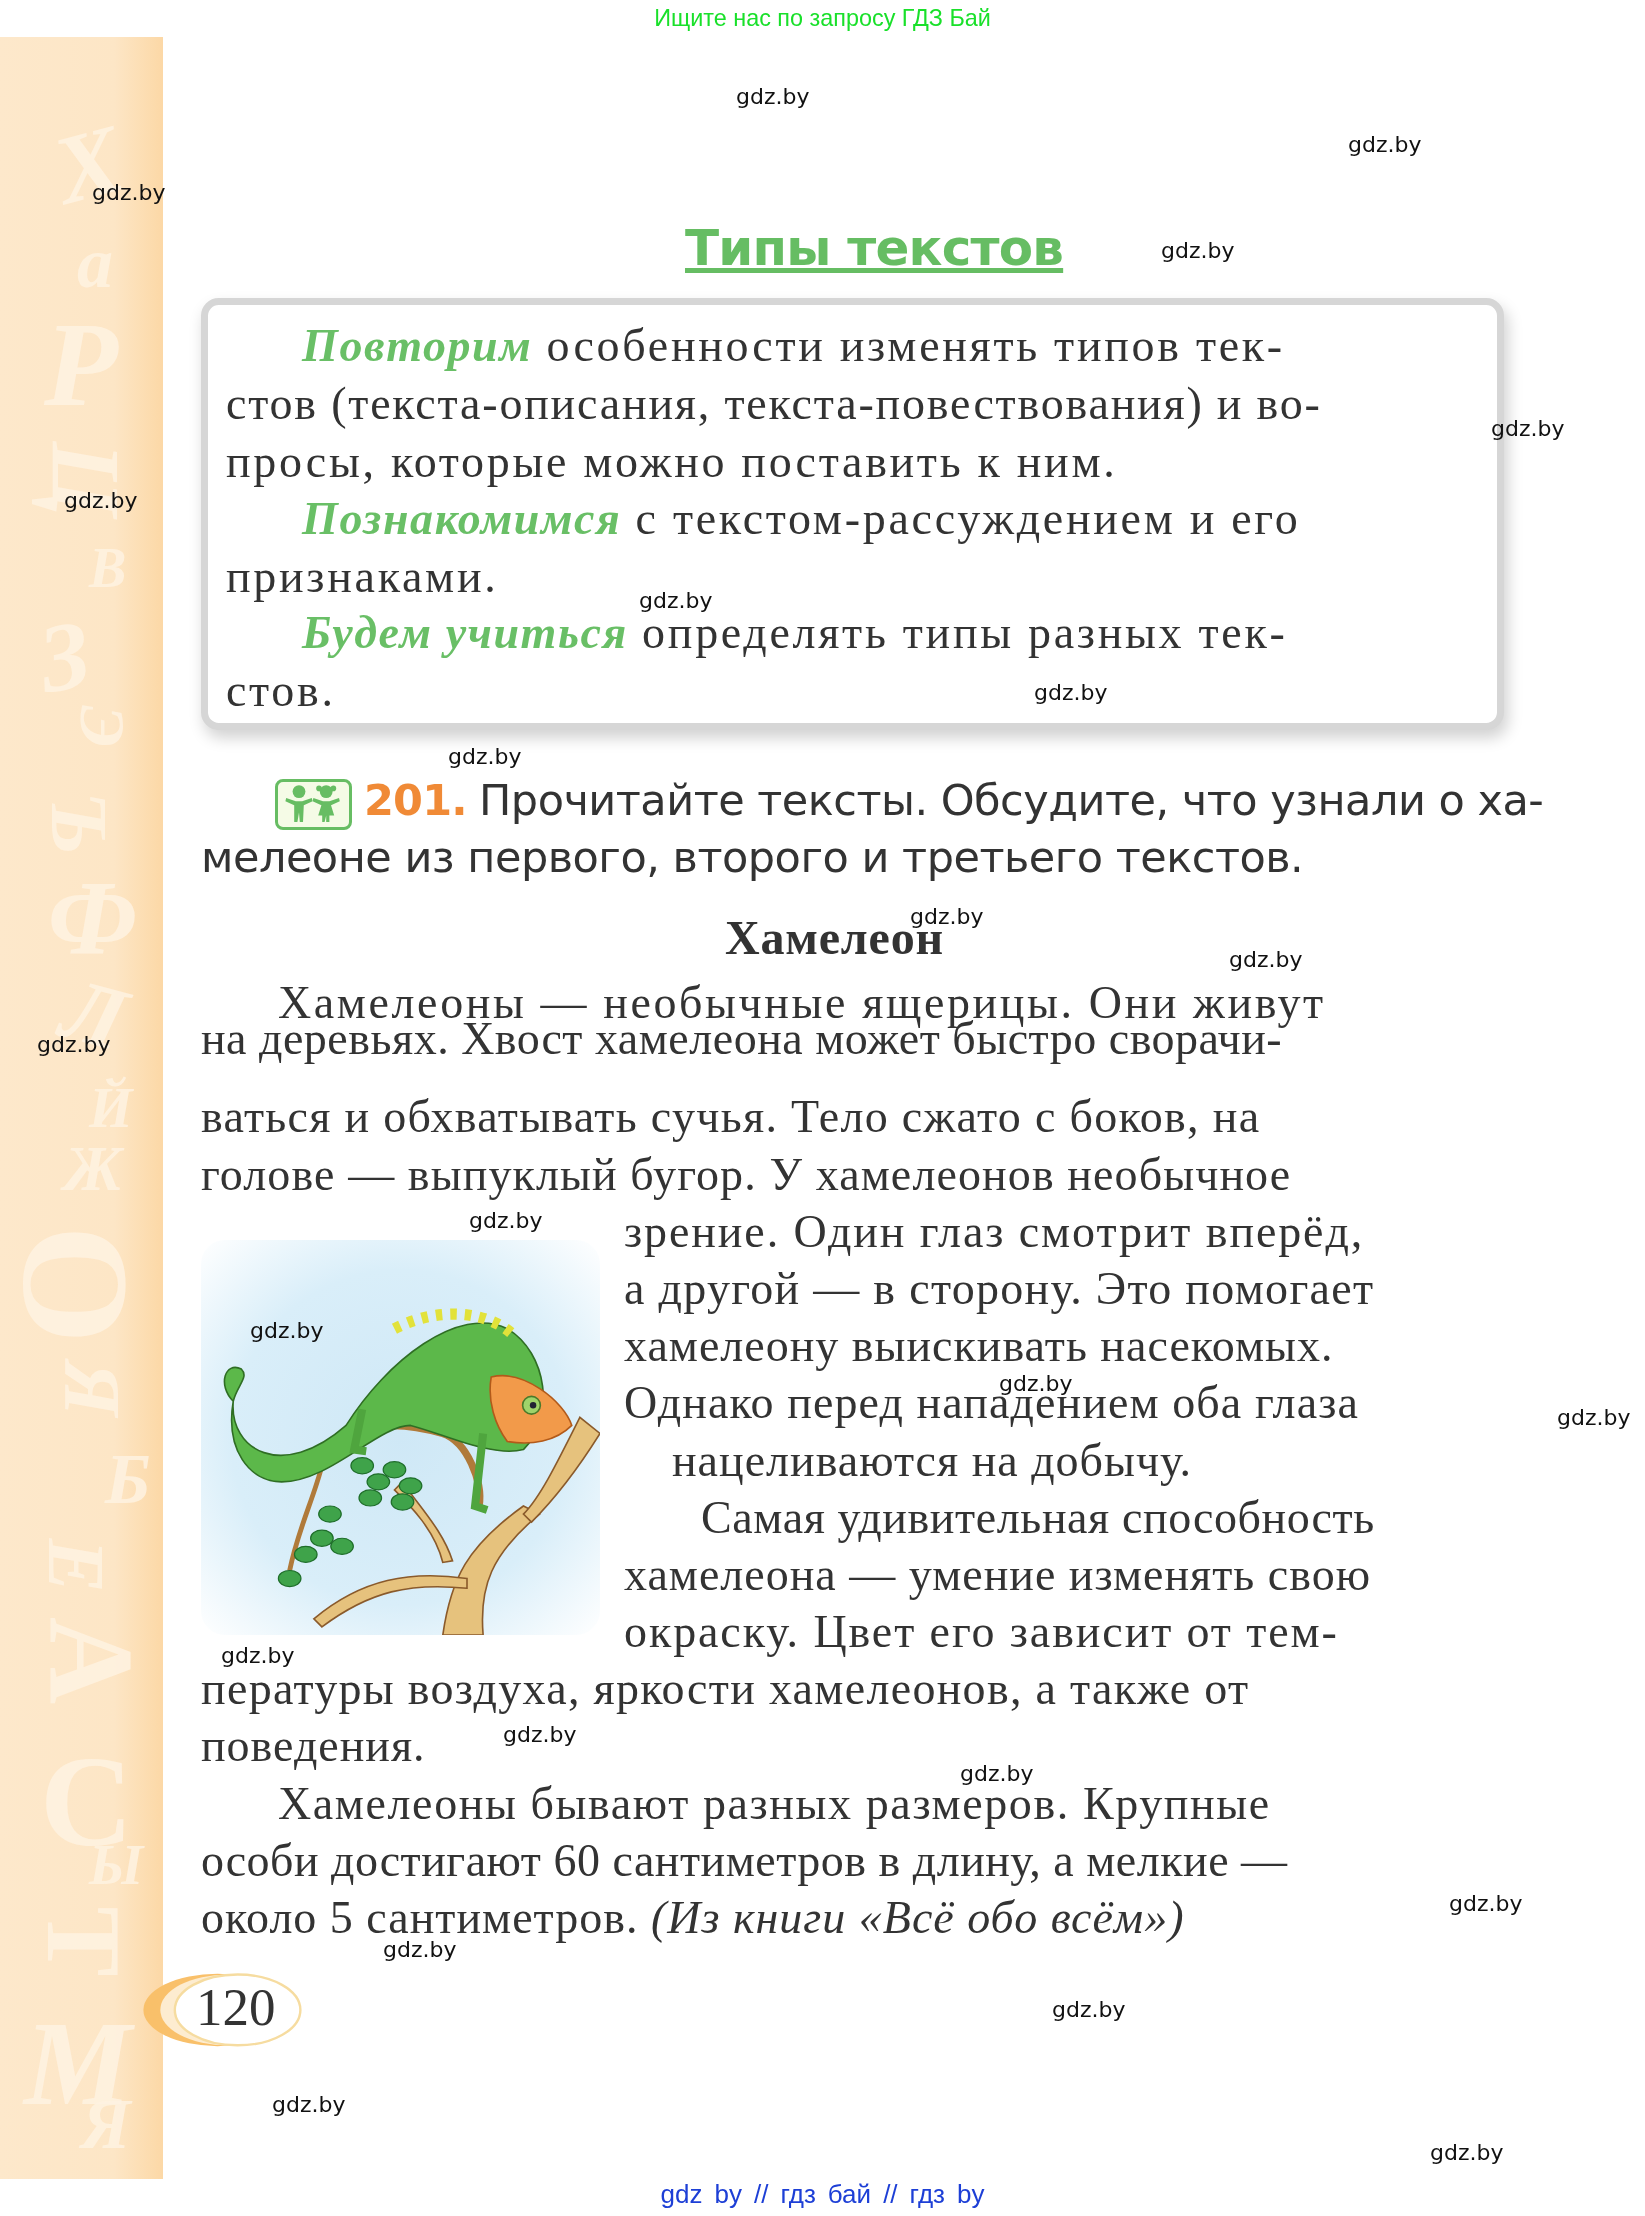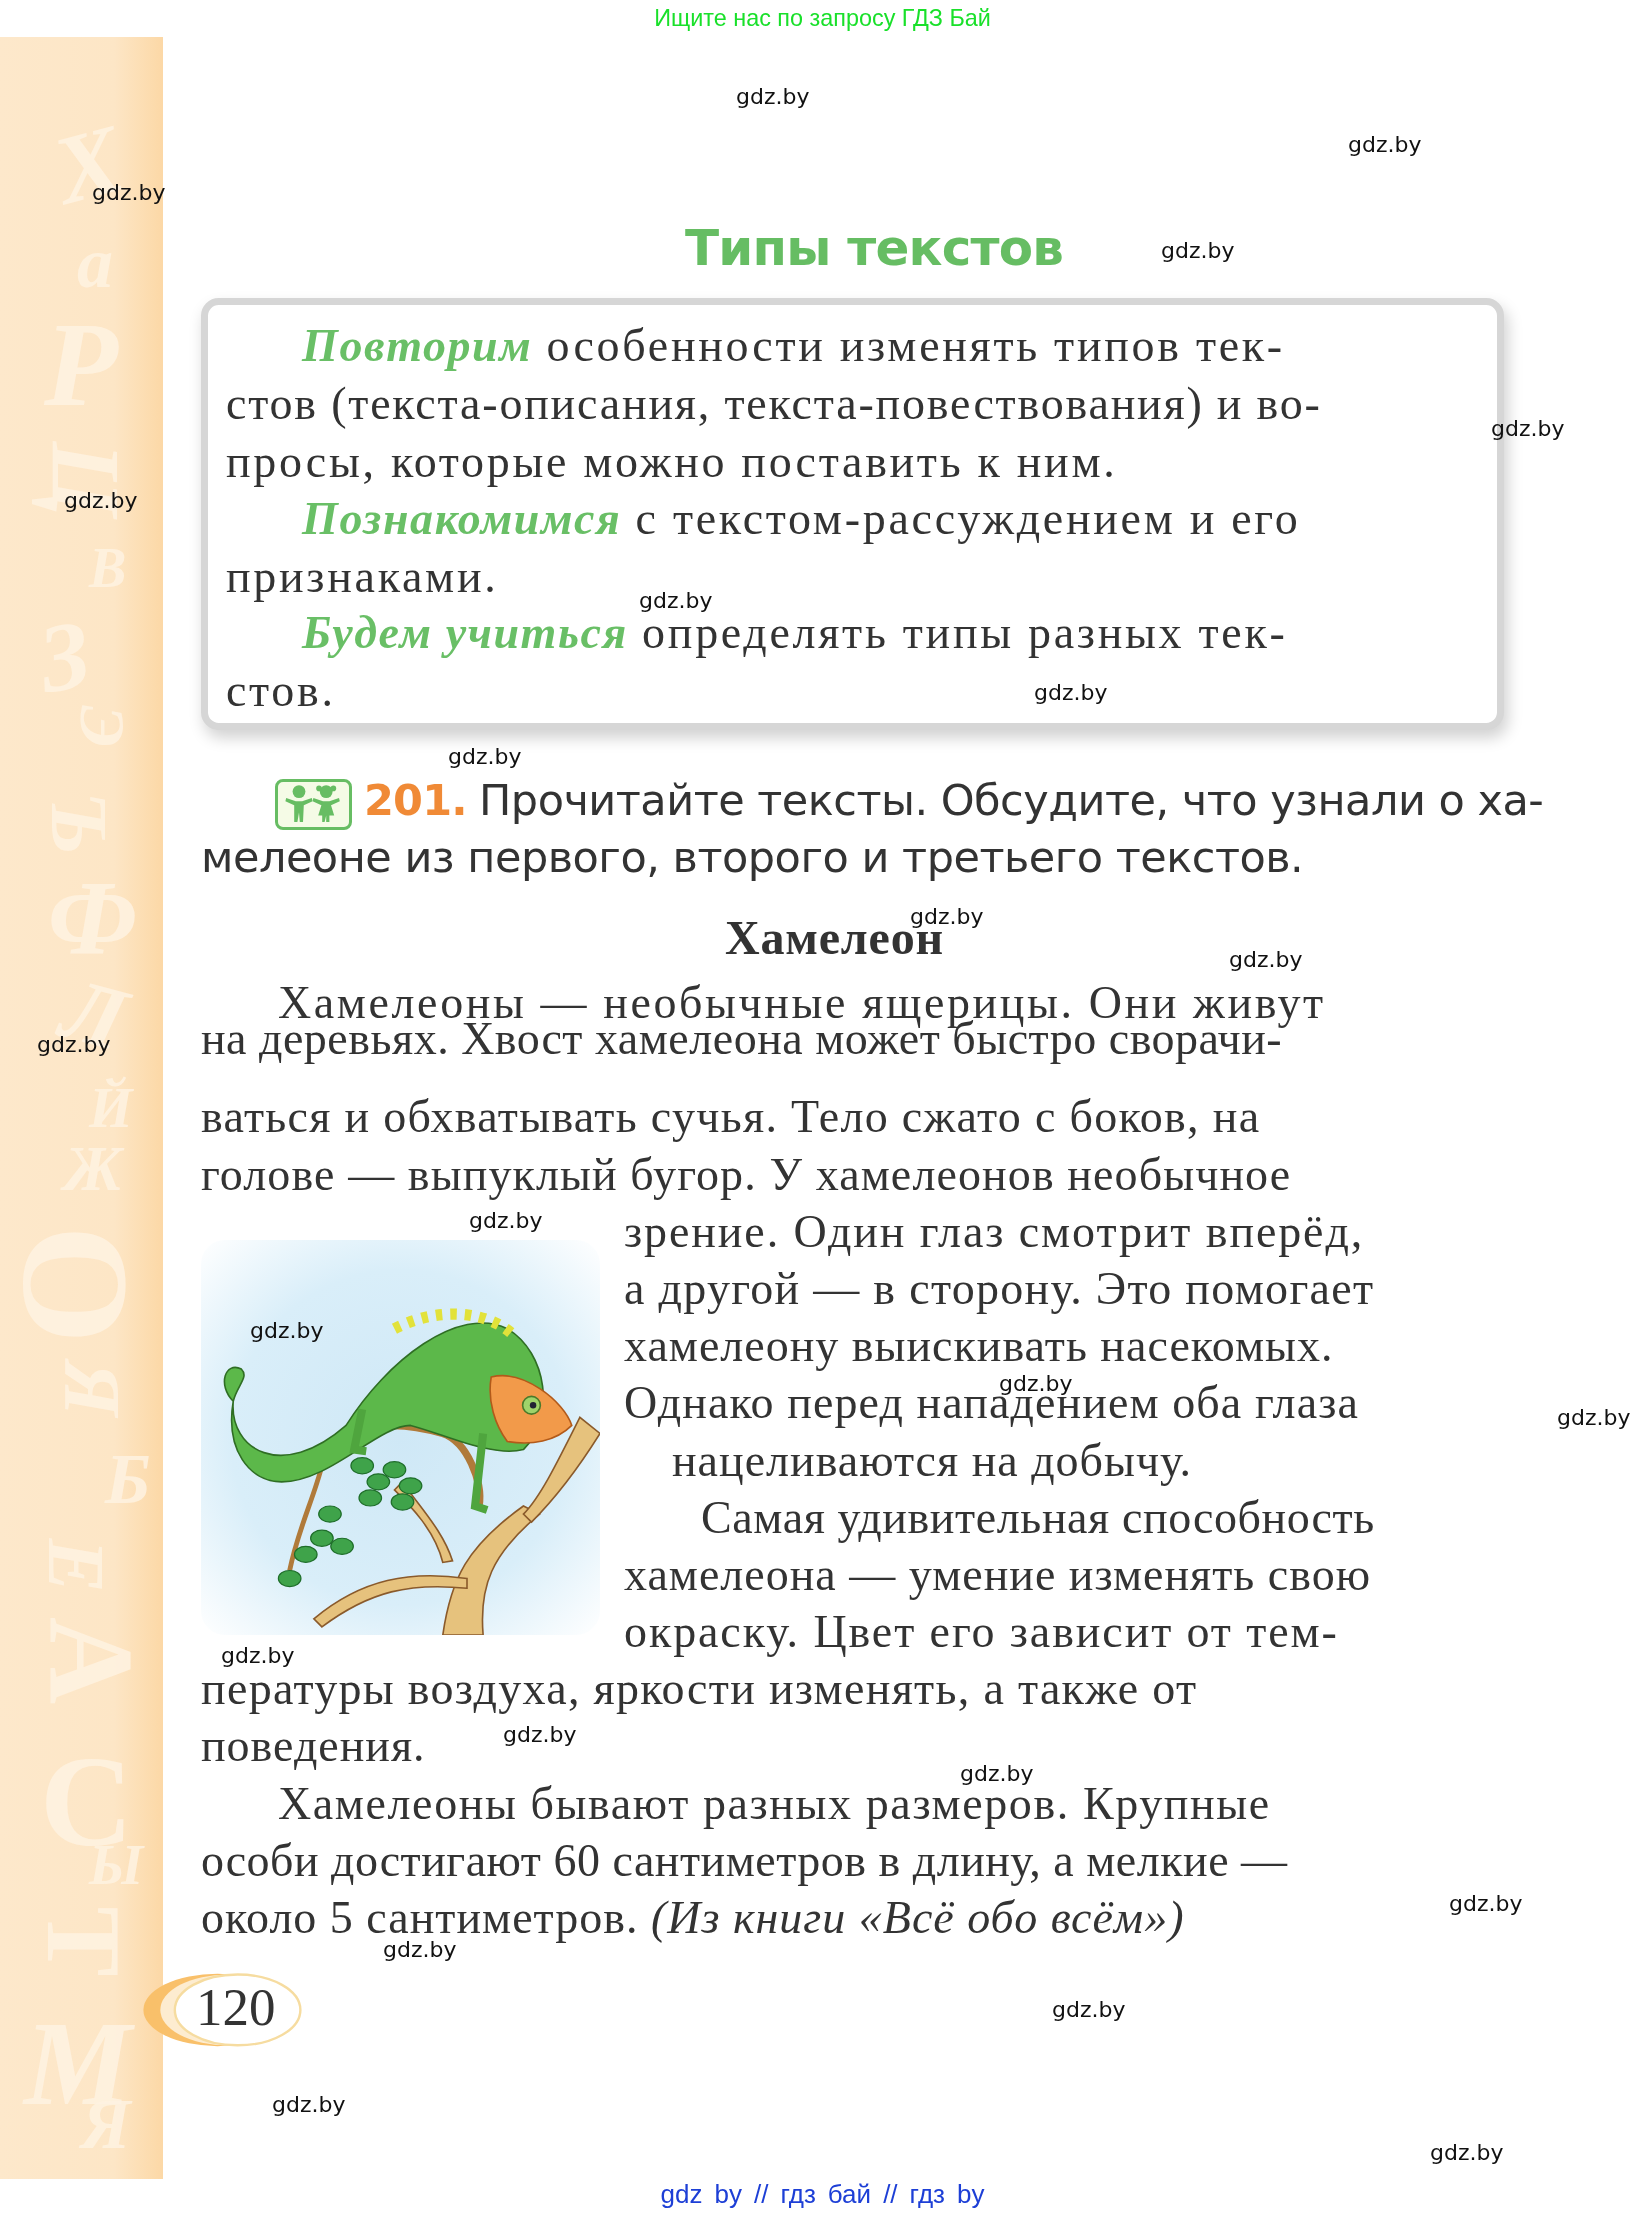--- a/index.html
+++ b/index.html
@@ -21,21 +21,21 @@
   .sidebar { left: 0; top: 37px; width: 163px; height: 2142px;
     background: linear-gradient(to right, #fde8cb 0%, #fde6c6 70%, #fcd8a6 100%); overflow: hidden; }
   .sb-letter { position: absolute; color: #fff3e2; font-family: "Liberation Serif", serif;
     font-weight: bold; font-style: italic; opacity: 0.85; }
 
   
   .wm { font-family: "DejaVu Sans", sans-serif; font-size: 22px; color: #111; }
 
   
   .section-title { top: 219px; left: 685px; font-family: "DejaVu Sans", sans-serif;
-    font-weight: bold; font-size: 50px; color: #66bd63; letter-spacing: -0.8px; }
+    font-weight: bold; font-size: 50px; color: #66bd63; letter-spacing: -0.8px; text-decoration: underline; }
 
   
   .goals-box { left: 201px; top: 298px; width: 1303px; height: 432px;
     background: #ffffff; border: 7.2px solid #d6d6d6; border-top-width: 7.2px; border-radius: 17.7px;
     box-sizing: border-box; box-shadow: 3.2px 8px 14.5px rgba(0,0,0,0.18); }
   .box-line { font-size: 46px; color: #333; letter-spacing: 2.7px; }
   .box-line .hl { color: #69bf66; font-weight: bold; font-style: italic; letter-spacing: 1.6px; }
 
   
   .ex-icon { left: 275px; top: 779px; width: 77px; height: 51px; box-sizing: border-box;
@@ -121,21 +121,21 @@
 <div class="abs body-line" style="left:201px;top:1090px;letter-spacing:1.3px;">ваться и обхватывать сучья. Тело сжато с боков, на</div>
 <div class="abs body-line" style="left:201px;top:1148px;letter-spacing:1.1px;">голове — выпуклый бугор. У хамелеонов необычное</div>
 <div class="abs body-line" style="left:624px;top:1205px;letter-spacing:1.9px;">зрение. Один глаз смотрит вперёд,</div>
 <div class="abs body-line" style="left:624px;top:1262px;letter-spacing:1.3px;">а другой — в сторону. Это помогает</div>
 <div class="abs body-line" style="left:624px;top:1319px;letter-spacing:1px;">хамелеону выискивать насекомых.</div>
 <div class="abs body-line" style="left:624px;top:1376px;letter-spacing:1.1px;">Однако перед нападением оба глаза</div>
 <div class="abs body-line" style="left:624px;top:1434px;margin-left:48px;">нацеливаются на добычу.</div>
 <div class="abs body-line" style="left:701px;top:1491px;letter-spacing:0.6px;">Самая удивительная способность</div>
 <div class="abs body-line" style="left:624px;top:1548px;letter-spacing:1px;">хамелеона — умение изменять свою</div>
 <div class="abs body-line" style="left:624px;top:1605px;letter-spacing:1.9px;">окраску. Цвет его зависит от тем-</div>
-<div class="abs body-line" style="left:201px;top:1662px;letter-spacing:1.3px;">пературы воздуха, яркости изменять, а также от</div>
+<div class="abs body-line" style="left:201px;top:1662px;letter-spacing:1.3px;">пературы воздуха, яркости хамелеонов, а также от</div>
 <div class="abs body-line" style="left:201px;top:1719px;">поведения.</div>
 <div class="abs body-line" style="left:278px;top:1777px;letter-spacing:1.6px;">Хамелеоны бывают разных размеров. Крупные</div>
 <div class="abs body-line" style="left:201px;top:1834px;letter-spacing:0.5px;">особи достигают 60 сантиметров в длину, а мелкие —</div>
 <div class="abs body-line" style="left:201px;top:1891px;letter-spacing:1px;"><span>около 5 сантиметров. </span><span class="src">(Из книги «Всё обо всём»)</span></div>
 
 <div class="abs illus">
   <svg width="399" height="395" viewBox="0 0 495 490">
 
     <g stroke="#8a5a2b" stroke-width="2" fill="#e6c27d">
       <path d="M300 490 C310 420 330 380 400 330 L420 340 C360 390 345 430 350 490 Z"></path>

